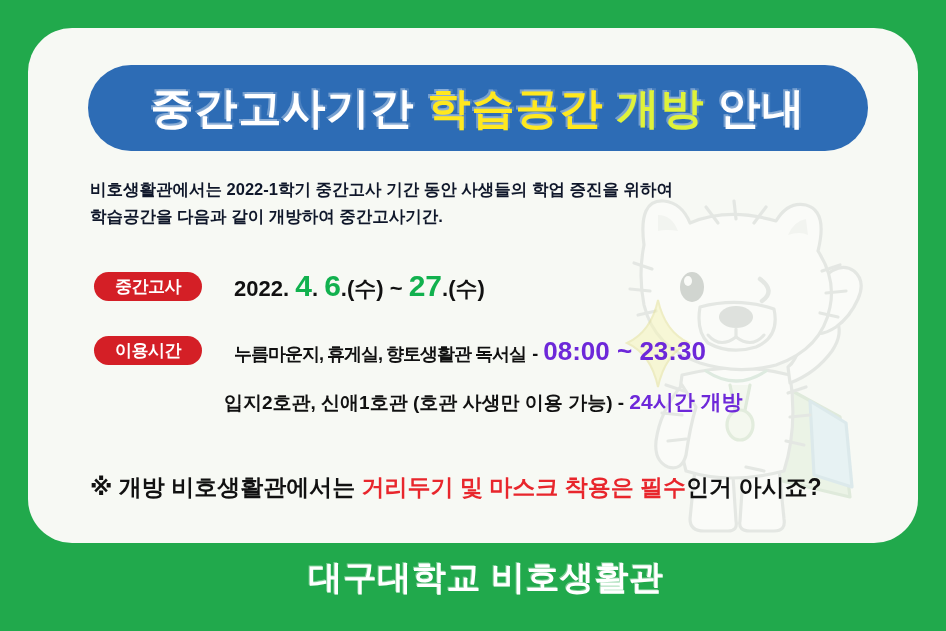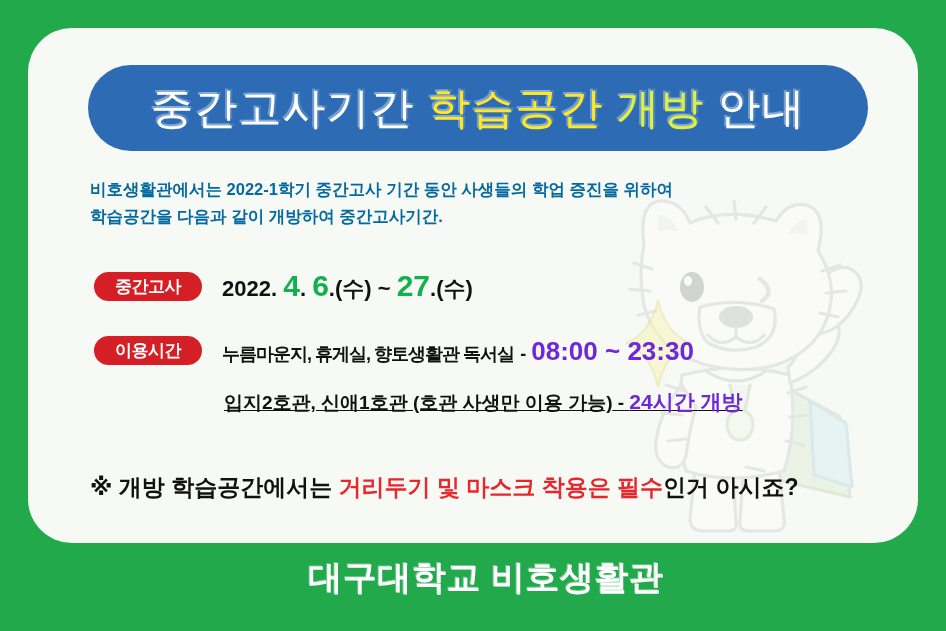--- a/index.html
+++ b/index.html
@@ -58,41 +58,41 @@
     width: 780px;
     height: 86px;
     background: #2d6cb5;
     border-radius: 43px;
     display: flex;
     align-items: center;
     justify-content: center;
   }
   .title-text {
     font-size: 43px;
-    font-weight: normal;
+    font-weight: bold;
     letter-spacing: 1px;
     white-space: nowrap;
     line-height: 1;
     text-shadow:
       -2px -2px 0 rgba(255,255,255,.35),
        2px -2px 0 rgba(255,255,255,.15);
   }
   .t-white  { color: #ffffff; }
   .t-yellow { color: #ffe81f; }
   .t-lime   { color: #dff23a; }
 
   
   #intro {
     position: absolute;
     left: 62px;
     top: 148px;
     width: 700px;
     font-size: 16.5px;
     font-weight: bold;
-    color: #0369a1;
+    color: #0f172a;
     line-height: 1.62;
   }
 
   
   .row {
     position: absolute;
     display: flex;
     align-items: center;
   }
   #row-date { left: 66px; top: 243px; }
@@ -107,39 +107,39 @@
     color: #fff;
     font-size: 17px;
     font-weight: bold;
     display: flex;
     align-items: center;
     justify-content: center;
     letter-spacing: -0.5px;
     flex: none;
   }
   .row-value {
-    margin-left: 20px;
+    margin-left: 32px;
     font-size: 22px;
     font-weight: bold;
     color: #111;
     white-space: nowrap;
     line-height: 1;
   }
   .num-green {
     color: #11b14e;
     font-size: 30px;
     font-weight: bold;
   }
   .small-venue { font-size: 18px; letter-spacing: -1px; }
   .time-green {
     color: #6d28d9;
     font-size: 26px;
     font-weight: bold;
   }
-  #row-time2 .row-value { margin-left: 0; font-size: 19px; text-decoration: underline; }
+  #row-time2 .row-value { margin-left: 0; font-size: 19px; }
   #row-time2 .time-green { font-size: 21px; }
 
   
   #notice {
     position: absolute;
     left: 62px;
     top: 448px;
     font-size: 23px;
     font-weight: bold;
     color: #111;
@@ -270,21 +270,21 @@
     <div class="row" id="row-time2">
       <div class="row-value">
         <span>입지2호관, 신애1호관 (호관 사생만 이용 가능)</span>
         <span>-</span>
         <span class="time-green">24시간 개방</span>
       </div>
     </div>
 
     <div id="notice">
       <span>※</span>
-      <span>개방 학습공간에서는</span>
+      <span>개방 비호생활관에서는</span>
       <span class="red">거리두기 및 마스크 착용은 필수</span><span>인거 아시죠?</span>
     </div>
 
   </div>
 
   <div id="footer">대구대학교 비호생활관</div>
 
 </div>
 
 </body></html>

